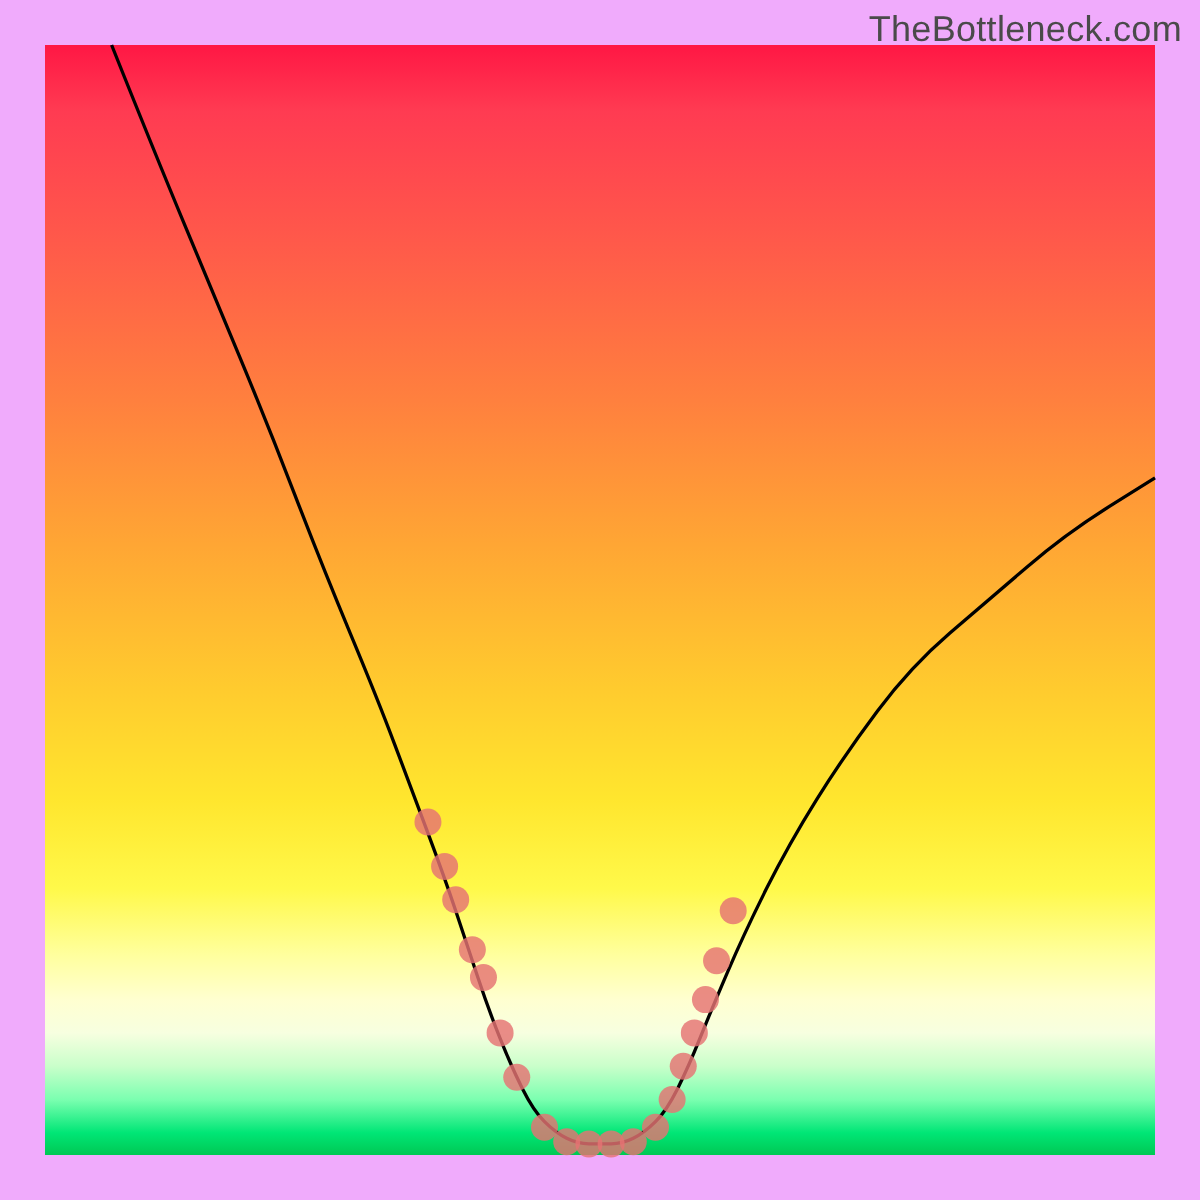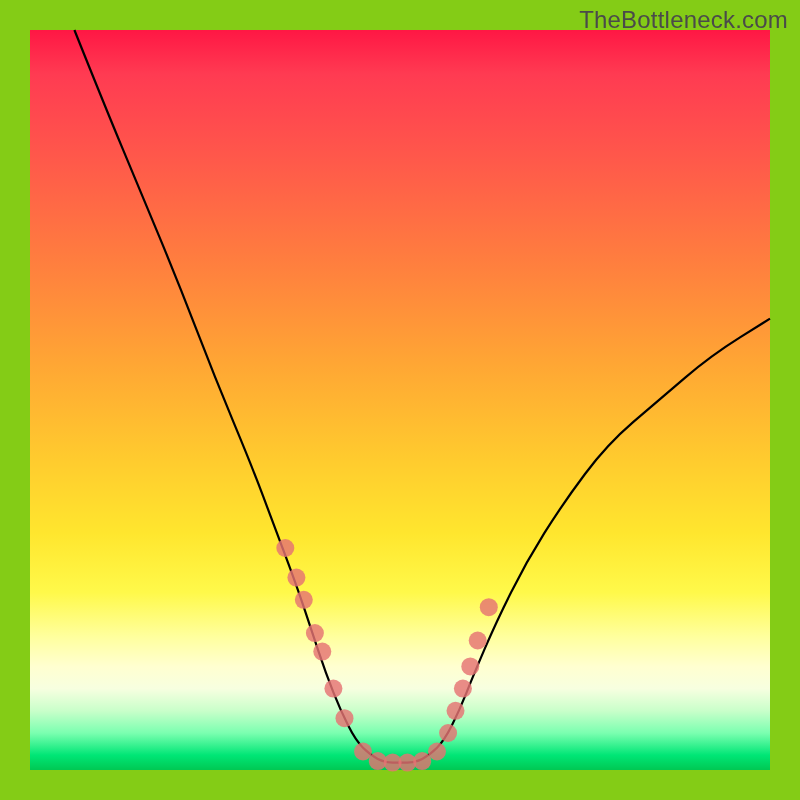--- a/index.html
+++ b/index.html
@@ -10,21 +10,21 @@
     background: #000;
     overflow: hidden;
     font-family: Arial, Helvetica, sans-serif;
   }
   .frame {
     position: absolute;
     left: 0;
     top: 0;
     width: 800px;
     height: 800px;
-    background: #84cc16;
+    background: #f0abfc;
   }
   .plot-area {
     position: absolute;
     left: 30px;
     top: 30px;
     width: 740px;
     height: 740px;
     
     background: linear-gradient(to bottom,
       #ff1744 0%,

